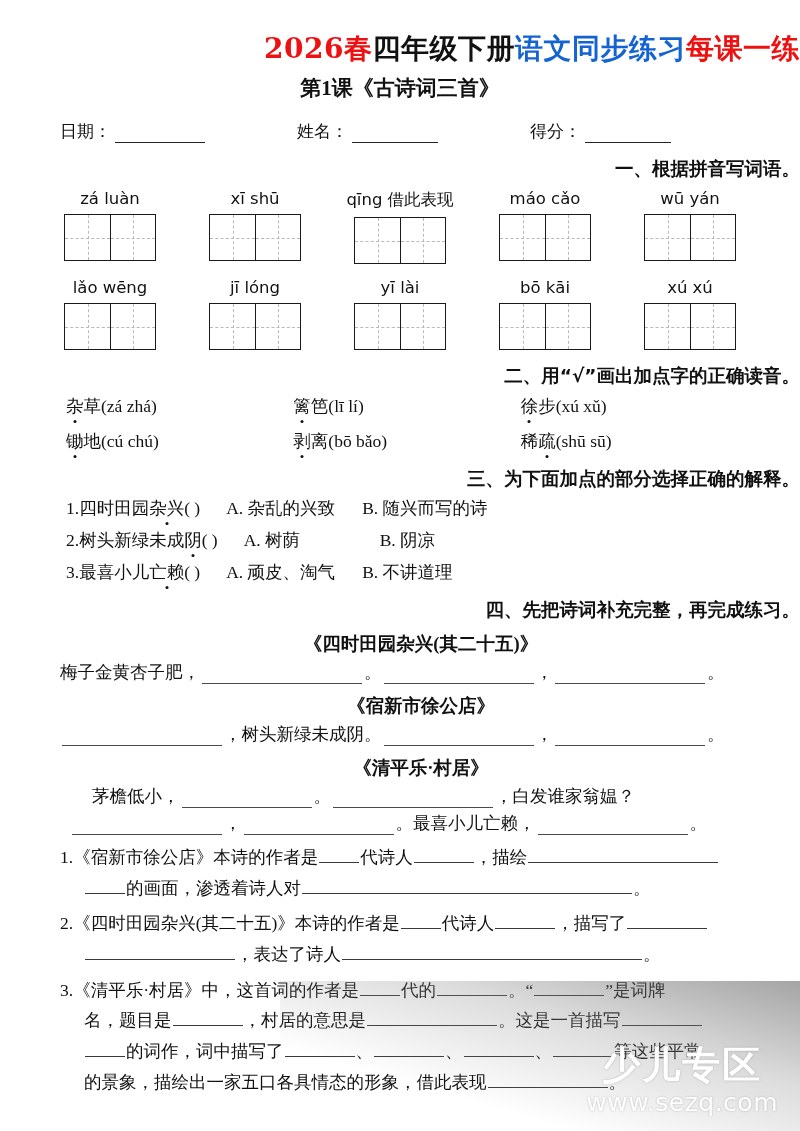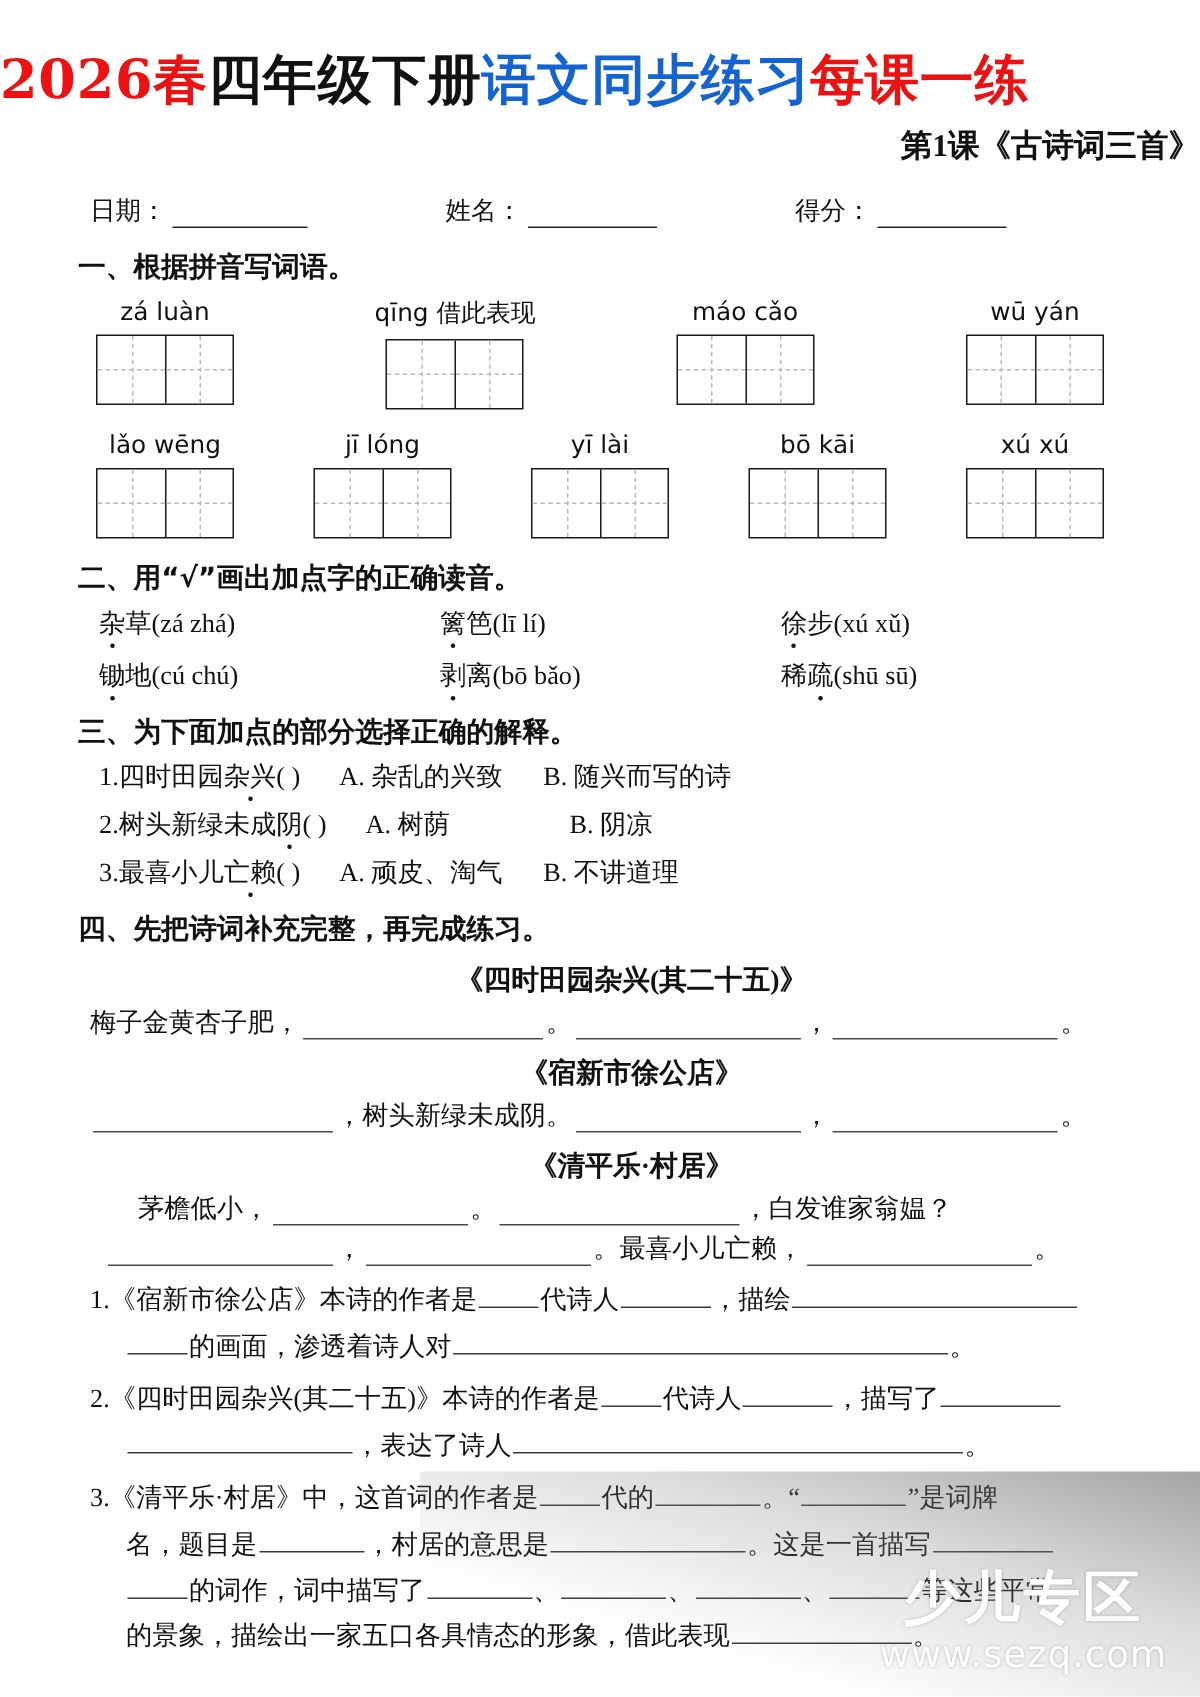--- a/index.html
+++ b/index.html
@@ -15,31 +15,31 @@
 
   
   .scan-shadow{
     position:absolute;right:0;bottom:0;width:520px;height:150px;
     background:linear-gradient(to bottom left, rgba(90,90,90,.55) 0%, rgba(140,140,140,.30) 35%, rgba(255,255,255,0) 72%);
     pointer-events:none;z-index:1;
   }
 
   
   .title{
-    text-align:left;margin:0;padding:34px 0 0 0;
+    text-align:right;margin:0;padding:34px 0 0 0;
     font-family:"DejaVu Serif","Liberation Serif",serif;
-    font-weight:bold;font-size:36px;line-height:1.08;
+    font-weight:bold;font-size:28px;line-height:1.08;
     letter-spacing:.5px;white-space:nowrap;
   }
   .t-red{color:#ee1111;}
   .t-black{color:#111111;}
   .t-blue{color:#1463d2;}
 
   .subtitle{
-    text-align:right;font-size:21px;font-weight:bold;margin:10px 0 0 0;
+    text-align:center;font-size:21px;font-weight:bold;margin:10px 0 0 0;
     font-family:"Liberation Serif","DejaVu Serif",serif;
   }
 
   
   .info-row{
     display:flex;margin:18px 0 0 0;padding:0 46px 0 60px;
     font-size:17px;
   }
   .info-item{display:flex;align-items:flex-end;white-space:nowrap;}
   .info-item + .info-item{margin-left:92px;}
@@ -49,20 +49,21 @@
     height:15px;margin-left:4px;
   }
   .w90{width:90px;}
   .w86{width:86px;}
 
   
   .sec-head{
     font-family:"DejaVu Sans","Liberation Sans",sans-serif;
     font-weight:bold;font-size:18.5px;margin:13px 0 0 0;padding-left:52px;
     letter-spacing:0;
+    text-align:right;
   }
 
   
   .pinyin-block{margin-top:8px;padding:0 28px;}
   .pinyin-row{display:flex;justify-content:space-between;padding:0 28px;}
   .pinyin-cellgrp{display:flex;flex-direction:column;align-items:center;width:108px;}
   .pinyin-text{
     font-family:"DejaVu Sans","Liberation Sans",sans-serif;
     font-size:16.5px;margin-bottom:6px;white-space:nowrap;text-align:right;
   }
@@ -176,20 +177,27 @@
   <div class="pinyin-block">
     <div class="pinyin-row" id="pinyin-row-1">
         <div class="pinyin-cellgrp">
           <div class="pinyin-text">zá luàn</div>
           <div class="tzg">
             <div class="tzg-cell"></div>
             <div class="tzg-cell"></div>
           </div>
         </div>
         <div class="pinyin-cellgrp">
+          <div class="pinyin-text">xī shū</div>
+          <div class="tzg">
+            <div class="tzg-cell"></div>
+            <div class="tzg-cell"></div>
+          </div>
+        </div>
+        <div class="pinyin-cellgrp">
           <div class="pinyin-text">qīng 借此表现</div>
           <div class="tzg">
             <div class="tzg-cell"></div>
             <div class="tzg-cell"></div>
           </div>
         </div>
         <div class="pinyin-cellgrp">
           <div class="pinyin-text">máo cǎo</div>
           <div class="tzg">
             <div class="tzg-cell"></div>

